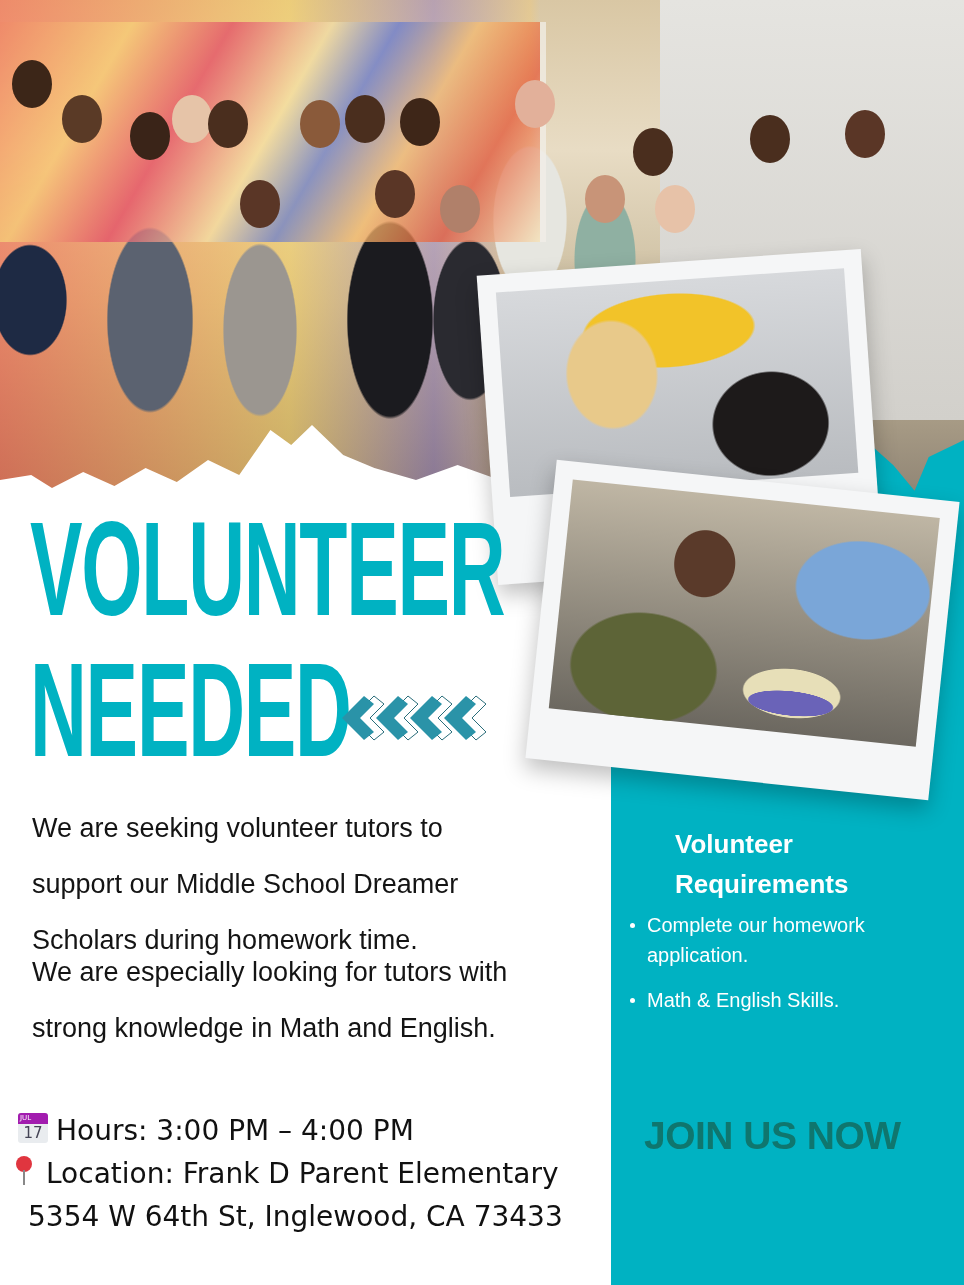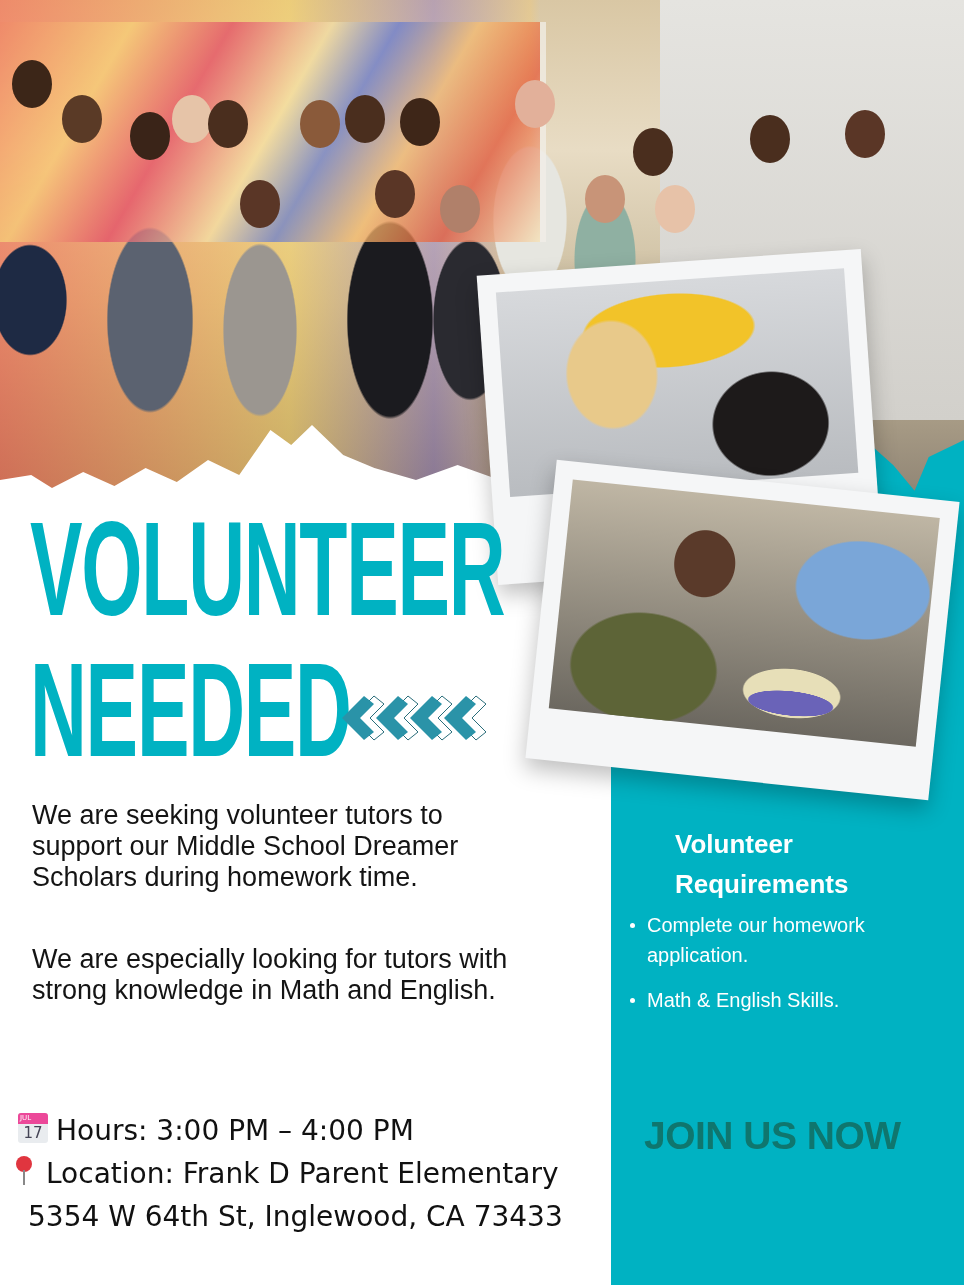--- a/index.html
+++ b/index.html
@@ -51,29 +51,29 @@
         radial-gradient(ellipse 120px 90px at 90px 180px, #5d6437 60%, transparent 62%),
         radial-gradient(ellipse 110px 80px at 300px 80px, #7aa6d8 60%, transparent 62%),
         radial-gradient(ellipse 70px 20px at 240px 200px, #6a63b8 60%, transparent 62%),
         radial-gradient(ellipse 80px 40px at 240px 190px, #e7dfb8 60%, transparent 62%),
         linear-gradient(180deg, #bfb6a4, #6c6860);
     }
     .headline { position:absolute; left:30px; color:#00b2c2; font-family:"Liberation Sans", sans-serif; font-weight:bold; letter-spacing:-2px; transform-origin:left top; }
     .headline-1 { top:502px; font-size:128px; line-height:128px; transform: scaleX(0.615) scaleY(1.05); }
     .headline-2 { top:643px; font-size:128px; line-height:128px; transform: scaleX(0.615) scaleY(1.05); }
     .chevrons { position:absolute; left:342px; top:692px; width:145px; height:52px; }
-    .body-text { position:absolute; left:32px; width:500px; color:#141414; font-family:"Liberation Sans", sans-serif; font-size:27px; line-height:31px; }
+    .body-text { position:absolute; left:32px; width:500px; color:#141414; font-family:"Liberation Sans", sans-serif; font-size:27px; line-height:56px; }
     .body-1 { top:800px; }
     .body-2 { top:944px; }
     .info-line { position:absolute; color:#111; font-family:"DejaVu Sans", sans-serif; font-size:28px; line-height:42px; white-space:nowrap; }
     .info-1 { left:18px; top:1110px; }
     .info-2 { left:8px; top:1153px; }
     .info-3 { left:28px; top:1196px; }
     .cal-icon { display:inline-block; width:30px; height:30px; vertical-align:-3px; margin-right:8px; background:#e9ecef; border-radius:3px; position:relative; overflow:hidden; }
-    .cal-icon .top { position:absolute; left:0; top:0; width:100%; height:11px; background:#ec4899; color:#fff; font-size:7px; line-height:11px; text-align:left; padding-left:2px; font-family:"DejaVu Sans", sans-serif; }
+    .cal-icon .top { position:absolute; left:0; top:0; width:100%; height:11px; background:#a21caf; color:#fff; font-size:7px; line-height:11px; text-align:left; padding-left:2px; font-family:"DejaVu Sans", sans-serif; }
     .cal-icon .num { position:absolute; left:0; top:11px; width:100%; text-align:center; font-size:15px; line-height:19px; color:#445; font-family:"DejaVu Sans", sans-serif; }
     .pin-icon { display:inline-block; width:30px; height:34px; vertical-align:-5px; margin-right:8px; position:relative; }
     .pin-icon .ball { position:absolute; left:8px; top:2px; width:16px; height:16px; border-radius:50%; background:#e0353f; }
     .pin-icon .needle { position:absolute; left:15px; top:16px; width:2px; height:15px; background:#888; }
     .req-title { position:absolute; left:627px; top:824px; color:#ffffff; font-family:"Liberation Sans", sans-serif; font-weight:bold; font-size:26px; line-height:40px; }
     .req-list { position:absolute; left:627px; top:910px; margin:0; padding:0; list-style:none; color:#ffffff; font-family:"Liberation Sans", sans-serif; font-size:20px; line-height:30px; }
     .req-list li { position:relative; padding-left:20px; margin-bottom:15px; width:280px; }
     .req-list li::before { content:""; position:absolute; left:3px; top:13px; width:5px; height:5px; border-radius:50%; background:#fff; }
     .join-button { position:absolute; left:644px; top:1112px; color:#0f766e; font-family:"Liberation Sans", sans-serif; font-weight:bold; font-size:39px; line-height:48px; letter-spacing:-0.5px; cursor:pointer; }
   </style>

